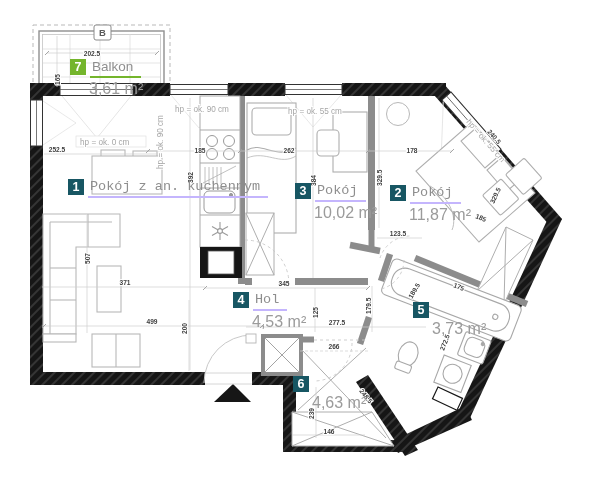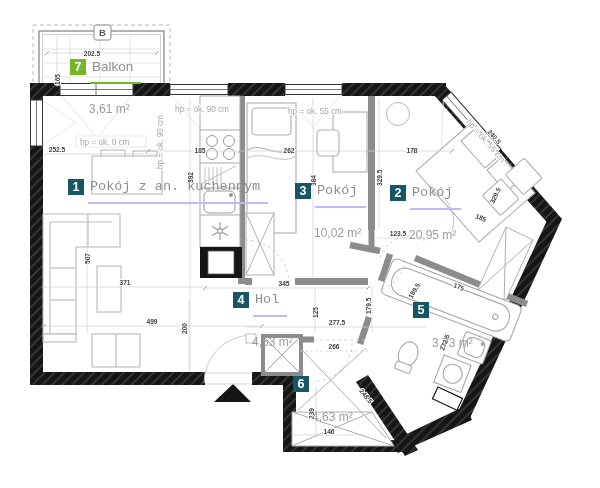--- a/index.html
+++ b/index.html
@@ -8,24 +8,24 @@
   svg{position:absolute;left:0;top:0;}
   .dim{font-size:6.6px;font-weight:bold;fill:#3f3f3f;paint-order:stroke;stroke:#ffffff;stroke-width:2px;}
   .hp{font-size:8.2px;fill:#a6a6a6;paint-order:stroke;stroke:#ffffff;stroke-width:2px;}
   .bmark{font-size:9.5px;fill:#5a5a5a;font-weight:bold;}
   .room-label{position:absolute;line-height:1;}
   .room-head{display:flex;align-items:flex-start;gap:4px;}
   .badge{width:16px;height:16px;color:#fff;font-size:12.5px;font-weight:bold;
          display:flex;align-items:center;justify-content:center;flex:0 0 16px;}
   .badge.teal{background:#175663;}
   .badge.green{background:#74b52c;}
-  .room-name{font-size:13.5px;color:#8e8e8e;padding:1px 8px 8px 2px;white-space:nowrap;}
+  .room-name{font-size:13.5px;color:#8e8e8e;padding:1px 8px 2px 2px;white-space:nowrap;}
   .ul-teal .room-name{border-bottom:2px solid #c4b5fd;font-family:Liberation Mono, monospace;}
   .ul-green .room-name{border-bottom:2px solid #74b52c;}
-  .room-area{font-size:12px;color:#9b9b9b;margin:19px 0 0 19px;white-space:nowrap;}
+  .room-area{font-size:16px;color:#9b9b9b;margin:3px 0 0 19px;white-space:nowrap;}
 </style>
 </head>
 <body>
 
 <div id="stage">
 <svg width="600" height="488" viewBox="0 0 600 488">
   <defs>
     <pattern id="hatch" width="7" height="7" patternUnits="userSpaceOnUse" patternTransform="rotate(45)">
       <rect width="7" height="7" fill="#161616"></rect>
       <line x1="1" y1="0" x2="1" y2="7" stroke="#4a4a4a" stroke-width="1.2"></line>
@@ -339,21 +339,21 @@
     <span class="badge teal">1</span>
     <span class="room-name">Pokój z an. kuchennym</span>
   </div>
 </div>
 
 <div class="room-label ul-teal" style="left:390px;top:185px;">
   <div class="room-head">
     <span class="badge teal">2</span>
     <span class="room-name">Pokój</span>
   </div>
-  <div class="room-area">20,95 m²</div>
+  <div class="room-area">11,87 m²</div>
 </div>
 
 <div class="room-label ul-teal" style="left:295px;top:183px;">
   <div class="room-head">
     <span class="badge teal">3</span>
     <span class="room-name">Pokój</span>
   </div>
   <div class="room-area">10,02 m²</div>
 </div>
 

